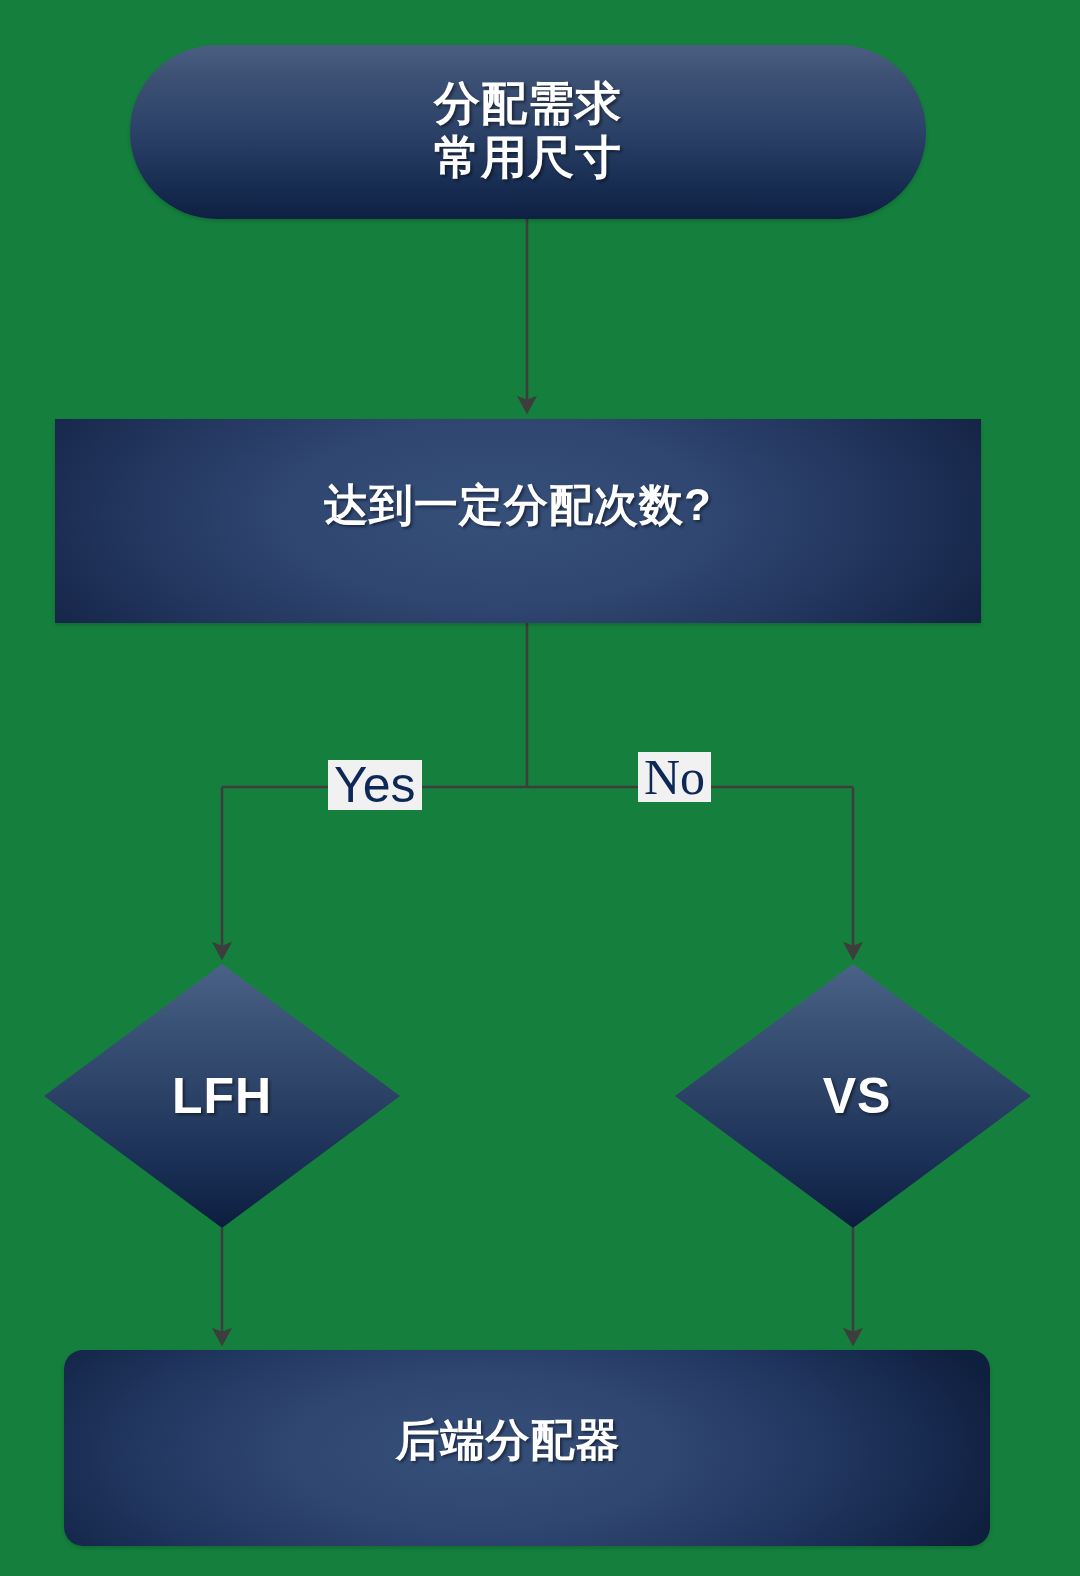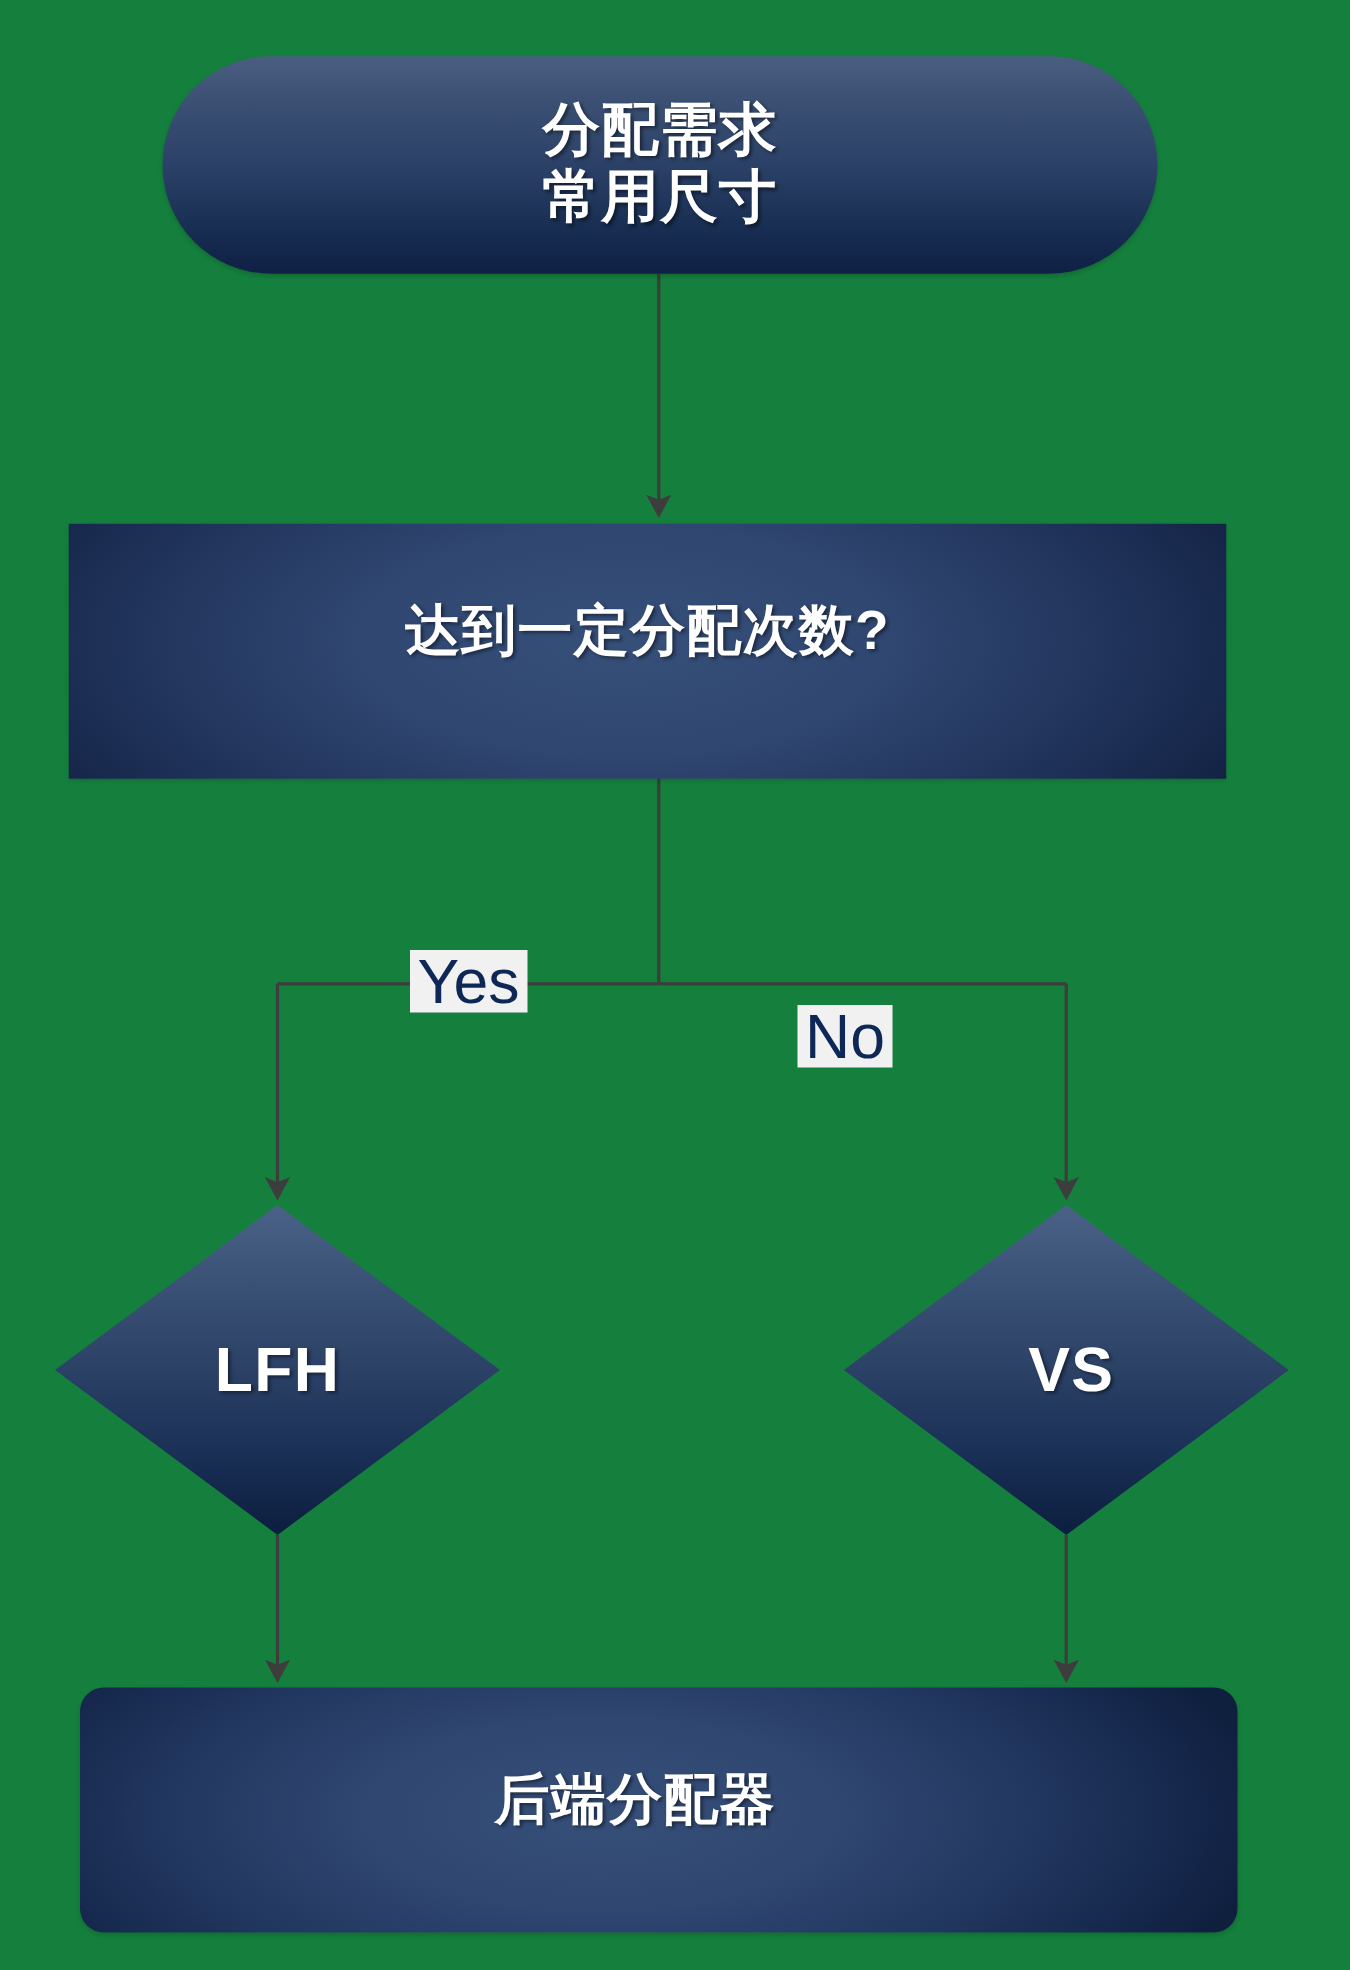--- a/index.html
+++ b/index.html
@@ -143,21 +143,21 @@
     position: absolute;
     color: #0d2857;
     font-size: 50px;
     font-weight: normal;
     line-height: 1;
     background: #f1f1f1;
     padding: 0 6px;
     white-space: nowrap;
   }
   #label-yes { left: 328px; top: 760px; }
-  #label-no  { left: 638px; top: 804px; }
+  #label-no  { left: 638px; top: 752px; font-family: Liberation Serif, serif; }
 </style>
 </head>
 <body>
 
 <div id="canvas">
 
   <svg id="connectors" viewBox="0 0 1080 1576" xmlns="http://www.w3.org/2000/svg">
     <defs>
       <marker id="arrowhead" markerWidth="9" markerHeight="9" refX="3.2" refY="4.5" orient="auto" markerUnits="strokeWidth">
         <path d="M0,0.6 L7.2,4.5 L0,8.4 L1.6,4.5 Z" fill="#3d3d3d"></path>

